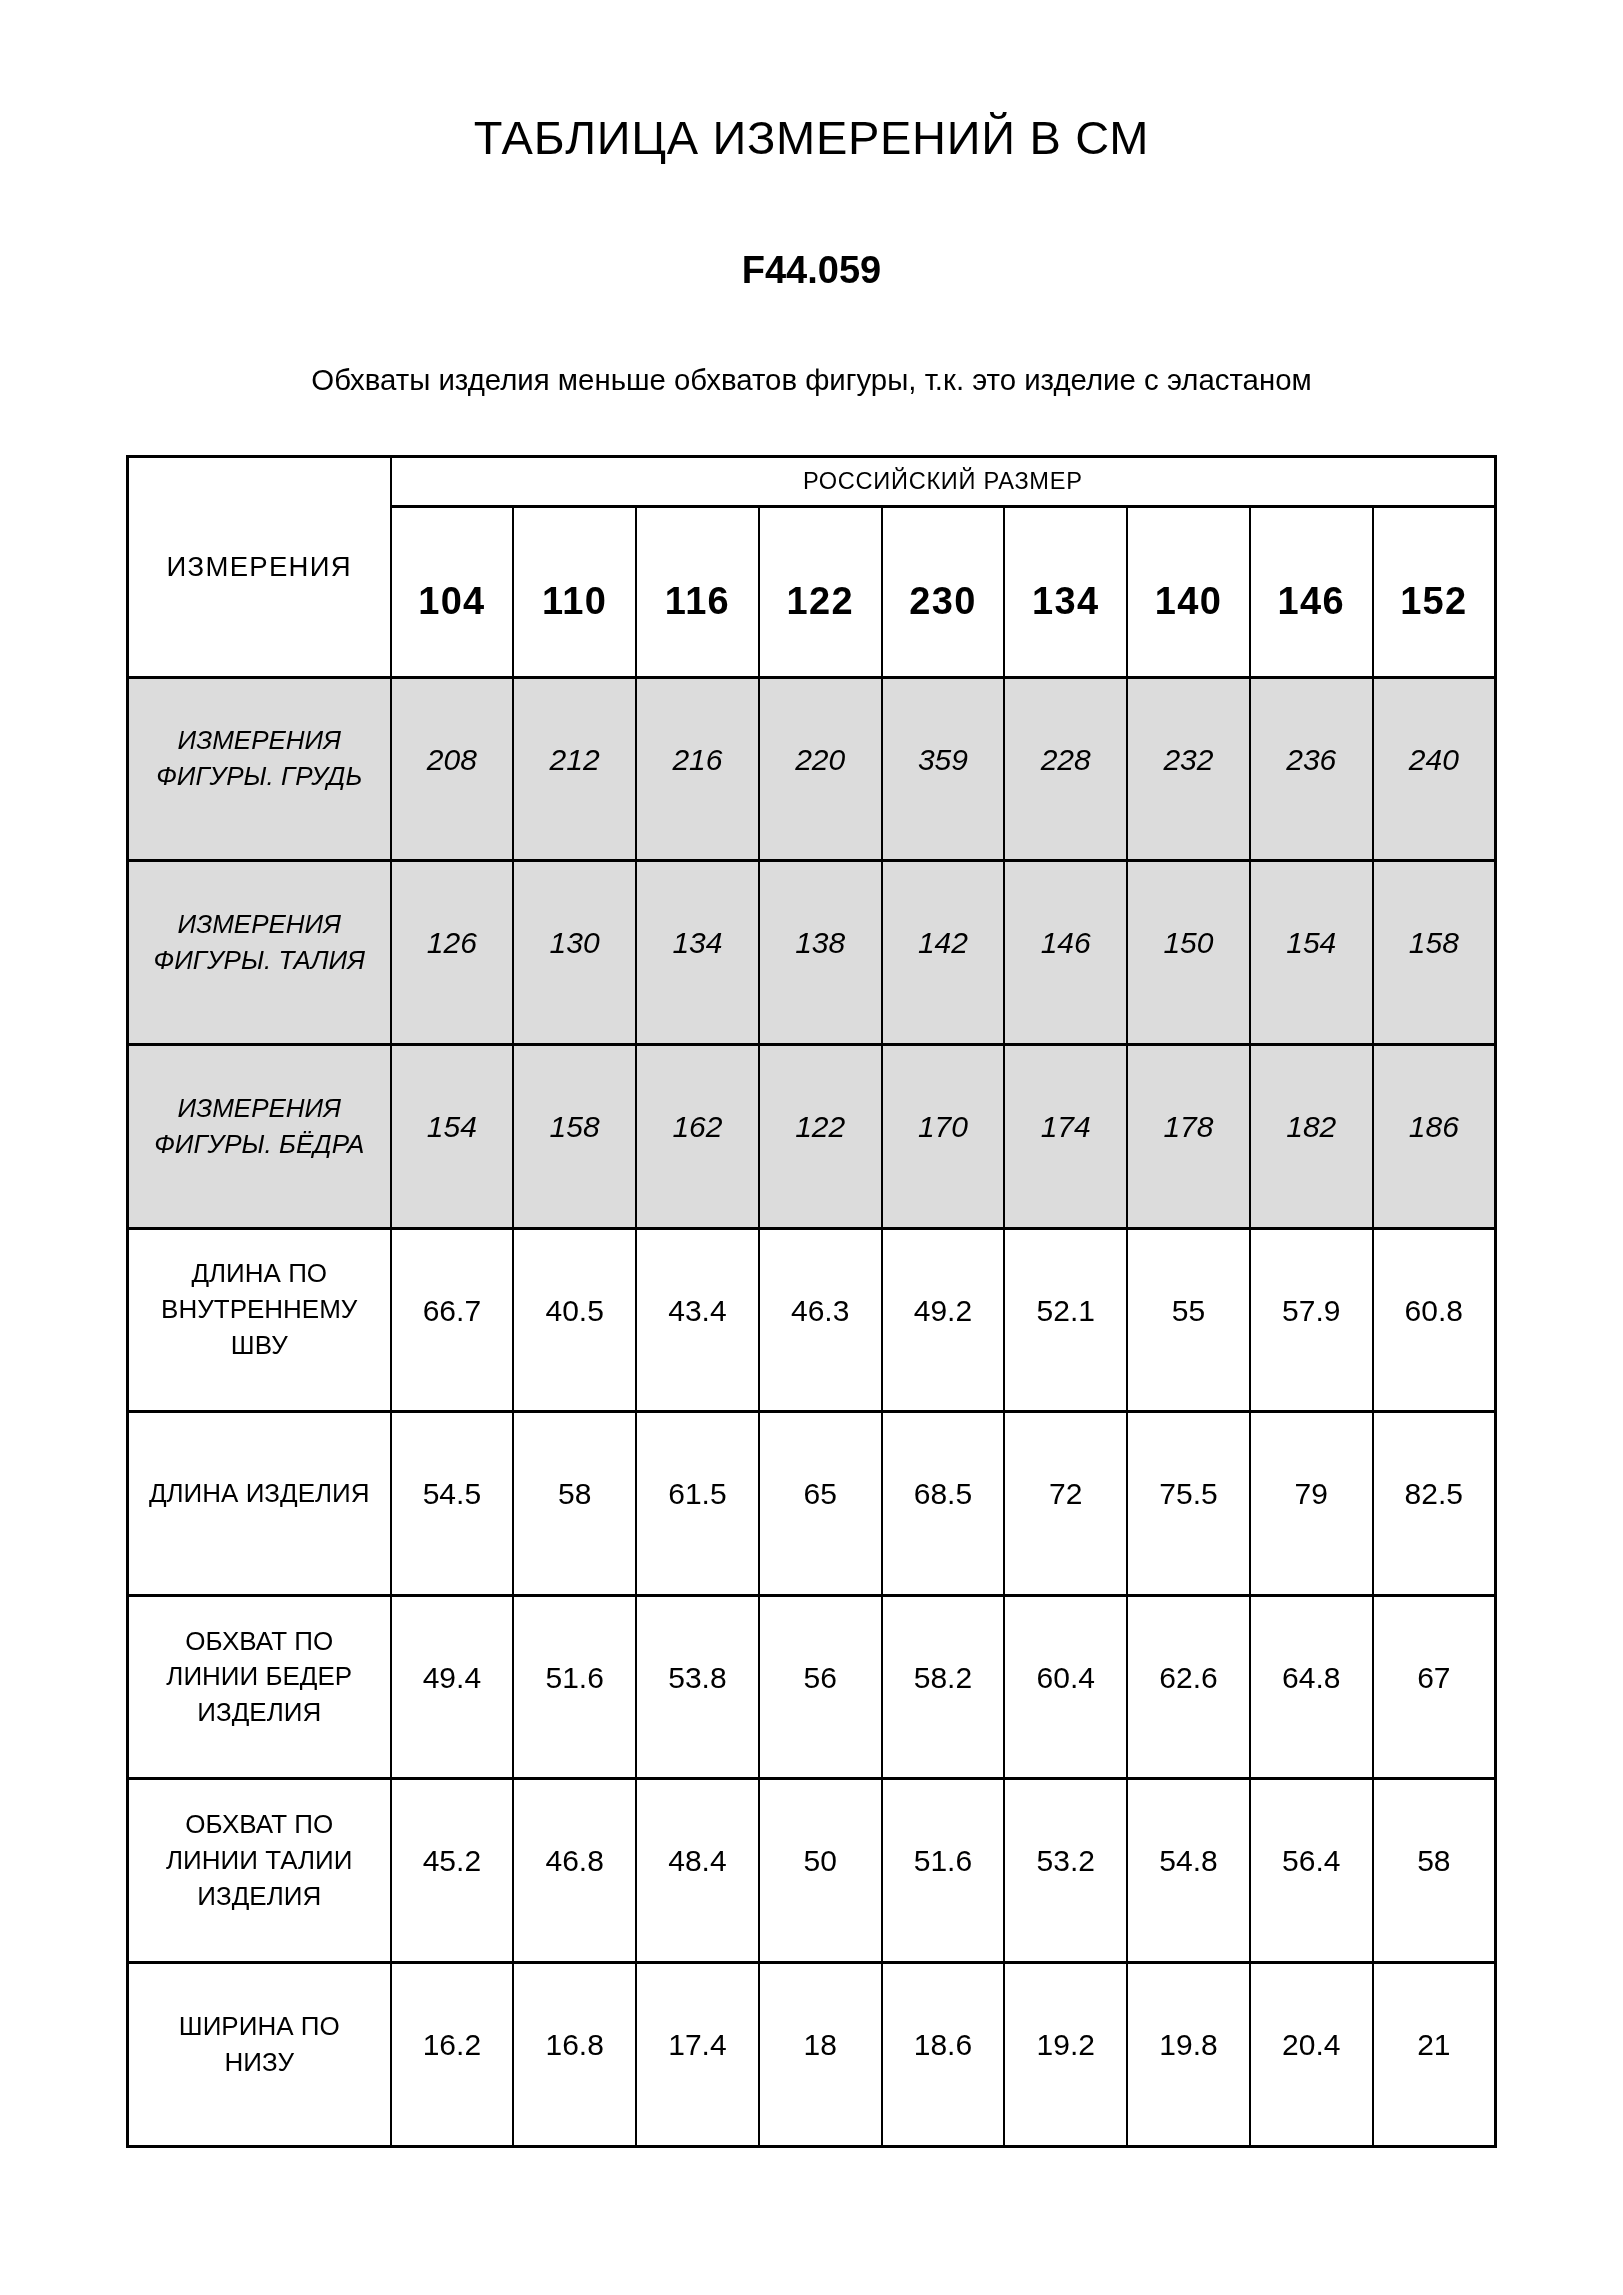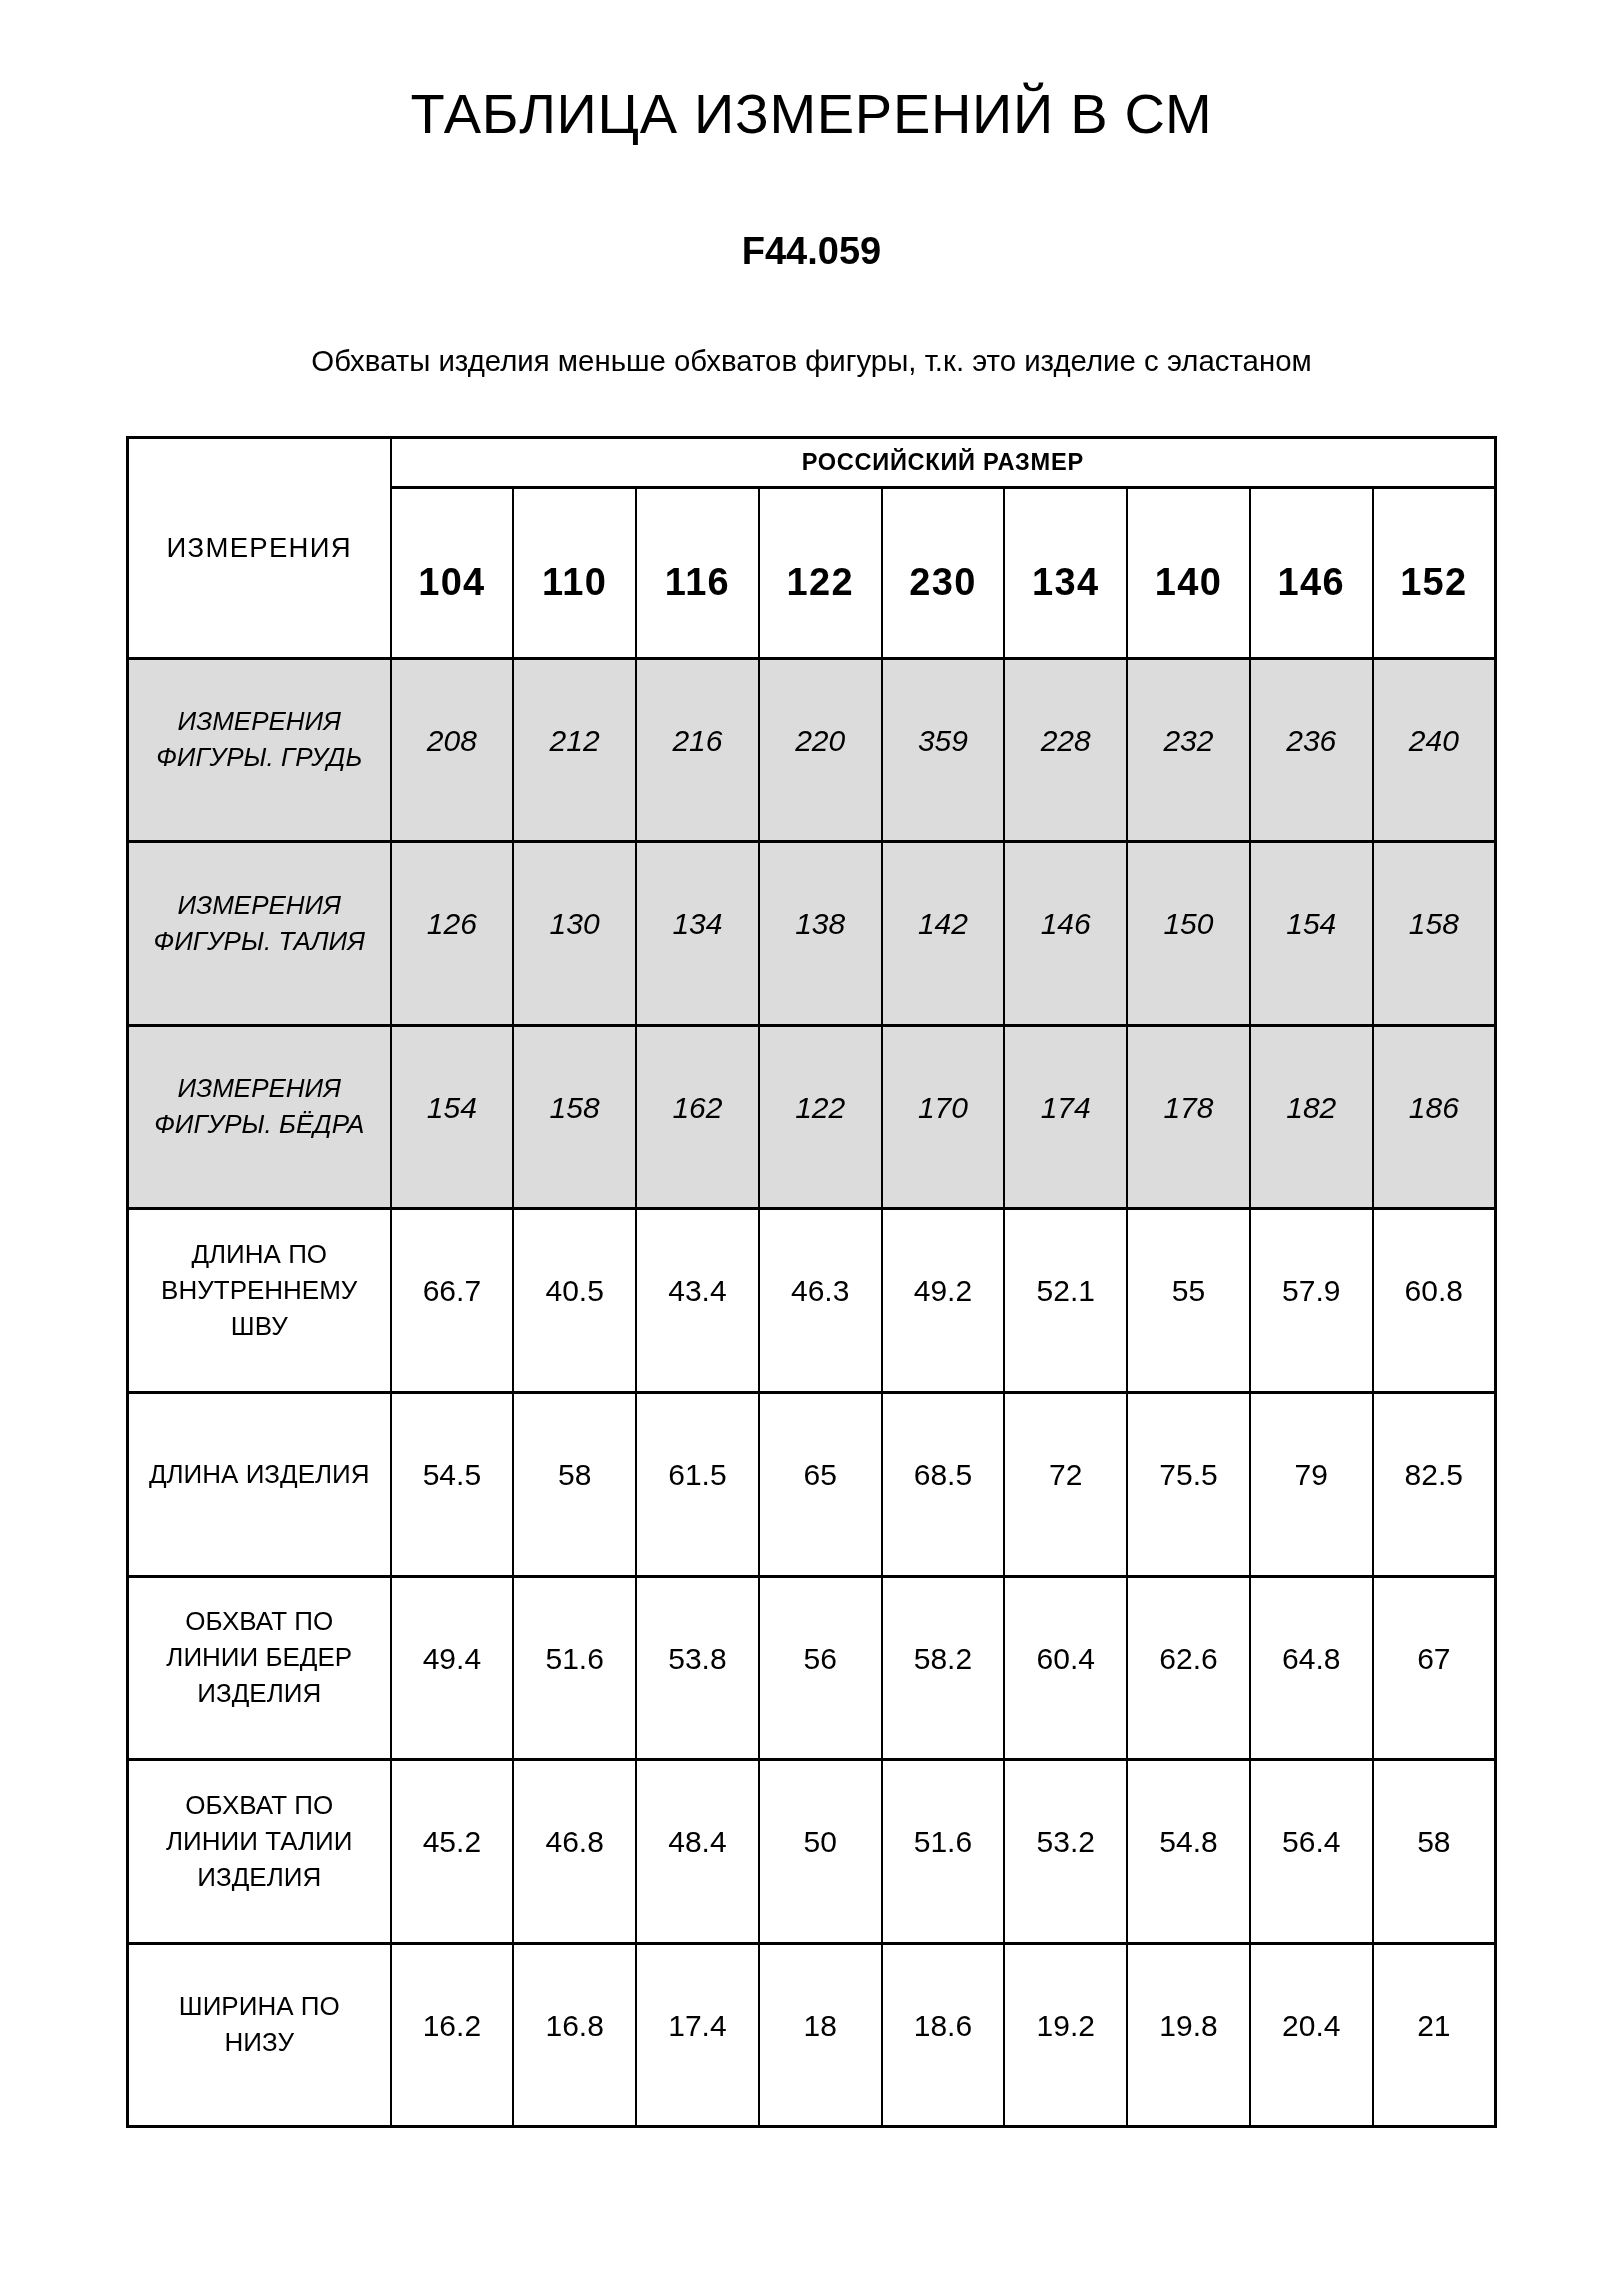--- a/index.html
+++ b/index.html
@@ -13,23 +13,23 @@
     color: #000000;
     -webkit-font-smoothing: antialiased;
   }
   .page {
     width: 1623px;
     height: 2295px;
     position: relative;
   }
   .doc-title {
     margin: 0;
-    padding-top: 80px;
-    text-align: center;
-    font-size: 56px;
+    padding-top: 110px;
+    text-align: center;
+    font-size: 47px;
     font-weight: 400;
     line-height: 1.2;
     letter-spacing: 0.7px;
   }
   .product-code {
     margin-top: 82px;
     text-align: center;
     font-size: 38px;
     font-weight: 700;
     line-height: 1.2;
@@ -68,21 +68,21 @@
   }
   col.c-label { width: 263px; }
   .corner-cell {
     font-size: 27.5px;
     font-weight: 400;
     letter-spacing: 1.3px;
   }
   .group-header-cell {
     height: 45px;
     font-size: 23.6px;
-    font-weight: 700;
+    font-weight: 400;
     letter-spacing: 0.7px;
   }
   .size-cell {
     height: 147px;
     font-size: 38px;
     font-weight: 700;
     padding-top: 19.6px;
     letter-spacing: 1.3px;
     margin-top: 45px;
   }

